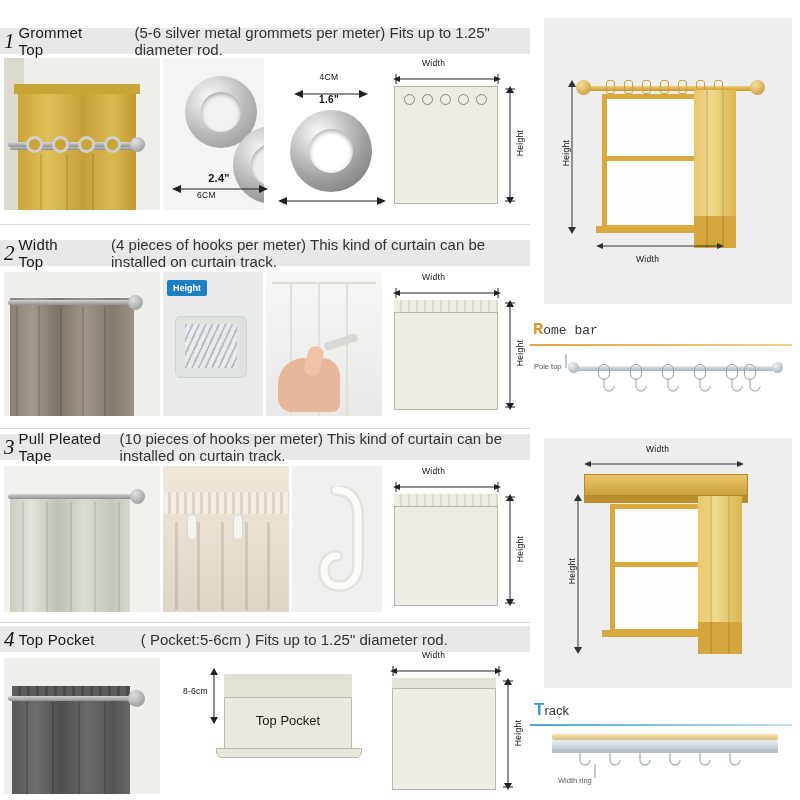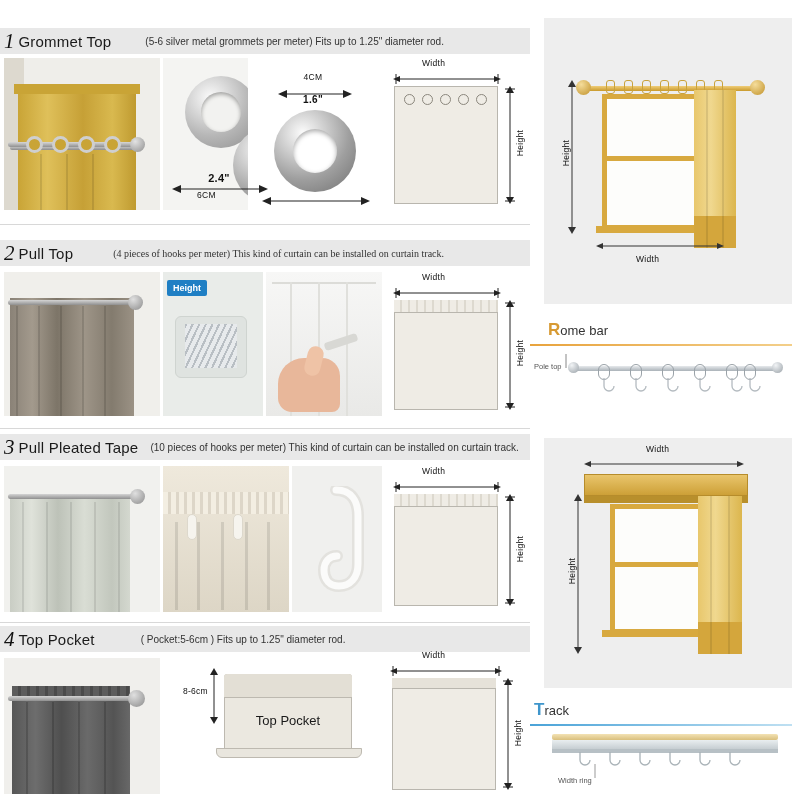--- a/index.html
+++ b/index.html
@@ -33,21 +33,21 @@
     color: #111;
     padding: 0 4px 0 4px;
     line-height: 1;
   }
   .sect-title {
     font-size: 15px;
     color: #1a1a1a;
     letter-spacing: .2px;
   }
   .sect-note {
-    font-size: 10px;
+    font-size: 15px;
     color: #333;
   }
   .panelimg {
     position: absolute;
     background: #f2f1ee;
     overflow: hidden;
   }
   .cap {
     font-size: 8px;
     color: #222;
@@ -107,21 +107,21 @@
     <div class="abs" style="left:88px; top:96px; width:2px; height:56px; background:rgba(0,0,0,.10);"></div>
   </div>
 
   <div class="panelimg" style="left:163px; top:58px; width:185px; height:152px; background:#f4f4f2;">
     <div class="abs" style="left:22px; top:18px; width:72px; height:72px; border-radius:50%; background:radial-gradient(circle at 35% 30%,#fbfbfb,#b7b7b7 55%,#8e8e8e);"></div>
     <div class="abs" style="left:38px; top:34px; width:40px; height:40px; border-radius:50%; background:#f2f2f0; box-shadow: inset 0 2px 4px rgba(0,0,0,.35);"></div>
     <div class="abs" style="left:70px; top:68px; width:78px; height:78px; border-radius:50%; background:radial-gradient(circle at 35% 30%,#f7f7f7,#a9a9a9 55%,#7d7d7d);"></div>
     <div class="abs" style="left:88px; top:86px; width:42px; height:42px; border-radius:50%; background:#efefee; box-shadow: inset 0 2px 4px rgba(0,0,0,.35);"></div>
   </div>
 
-  <div class="panelimg" style="left:248px; top:58px; width:130px; height:152px; background:#ffffff;padding-left:36px;">
+  <div class="panelimg" style="left:264px; top:58px; width:130px; height:152px; background:#ffffff;padding-left:36px;">
     <div class="cap dimlabel" style="position:absolute; left:40px; top:14px; width:50px;">4CM</div>
 
     <svg class="abs" style="left:30px; top:28px;" width="74" height="16">
       <line x1="8" y1="8" x2="66" y2="8" stroke="#222" stroke-width="1.2"></line>
       <polygon points="0,8 9,4 9,12" fill="#222"></polygon>
       <polygon points="74,8 65,4 65,12" fill="#222"></polygon>
     </svg>
     <div class="cap dimlabel" style="position:absolute; left:42px; top:36px; width:46px; font-weight:bold; font-size:10px;">1.6"</div>
     <div class="abs" style="left:26px; top:52px; width:82px; height:82px; border-radius:50%; background:radial-gradient(circle at 35% 28%,#fcfcfc,#9f9f9f 58%,#6f6f6f);"></div>
     <div class="abs" style="left:45px; top:71px; width:44px; height:44px; border-radius:50%; background:#fff; box-shadow: inset 0 2px 5px rgba(0,0,0,.35);"></div>
@@ -162,22 +162,22 @@
       <line x1="1" y1="3" x2="11" y2="3" stroke="#222" stroke-width="1"></line>
       <line x1="1" y1="115" x2="11" y2="115" stroke="#222" stroke-width="1"></line>
     </svg>
     <div class="dimlabel rot" style="position:absolute; left:112px; top:80px; width:40px; text-align:center;">Height</div>
   </div>
 
   <div class="sep" style="left:0; top:224px; width:530px;"></div>
 
   <div class="hdrbar" style="left:0; top:240px; width:530px;">
     <span class="num">2</span>
-    <span class="sect-title">Pull Top</span>
-    <span class="sect-note" style="margin-left:40px;font-family:Liberation Serif, serif;">(4 pieces of hooks per meter) This kind of curtain can be installed on curtain track.</span>
+    <span class="sect-title">Width Top</span>
+    <span class="sect-note" style="margin-left:40px;">(4 pieces of hooks per meter) This kind of curtain can be installed on curtain track.</span>
   </div>
 
   <div class="panelimg" style="left:4px; top:272px; width:156px; height:144px; background:#efeeea;">
     <div class="abs" style="left:0; top:0; width:156px; height:144px; background:#f0efeb;"></div>
     <div class="abs" style="left:6px; top:26px; width:124px; height:118px; background:linear-gradient(90deg,#8a8277,#a39a8d 18%,#7d7568 38%,#9e9588 60%,#837b6e 82%,#9b9285);"></div>
     <div class="abs" style="left:4px; top:28px; width:128px; height:5px; background:linear-gradient(180deg,#d4d4d4,#8f8f8f); border-radius:3px;"></div>
     <div class="abs" style="left:124px; top:23px; width:15px; height:15px; border-radius:50%; background:radial-gradient(circle at 35% 30%,#e0e0e0,#8c8c8c);"></div>
     <div class="abs" style="left:12px; top:34px; width:2px; height:110px; background:rgba(0,0,0,.12);"></div>
     <div class="abs" style="left:34px; top:34px; width:2px; height:110px; background:rgba(0,0,0,.12);"></div>
     <div class="abs" style="left:56px; top:34px; width:2px; height:110px; background:rgba(0,0,0,.12);"></div>
@@ -372,21 +372,21 @@
     <svg class="abs" style="left:52px; top:222px;" width="128" height="12">
       <line x1="6" y1="6" x2="122" y2="6" stroke="#333" stroke-width="1"></line>
       <polygon points="0,6 7,3 7,9" fill="#333"></polygon>
       <polygon points="128,6 121,3 121,9" fill="#333"></polygon>
     </svg>
     <div class="dimlabel" style="position:absolute; left:92px; top:236px;">Width</div>
   </div>
 
   <div class="abs" style="left:530px; top:318px; width:262px; height:102px;">
     <div class="abs" style="left:0; top:26px; width:262px; height:2px; background:linear-gradient(90deg,#e8a33d,#f3cf8a);"></div>
-    <div class="abs" style="left:18px; top:2px;">
+    <div class="abs" style="left:3px; top:2px;font-family:Liberation Mono, monospace;">
       <span style="font-size:17px; font-weight:bold; color:#d79a33;">R</span><span style="font-size:13px; color:#333;">ome bar</span>
     </div>
     <div class="abs" style="left:4px; top:44px; font-size:7.5px; color:#555;">Pole top</div>
     <svg class="abs" style="left:34px; top:36px;" width="4" height="14">
         <line x1="2" y1="14" x2="2" y2="0" stroke="#888" stroke-width="1"></line>
       </svg>
 
     <div class="abs" style="left:44px; top:48px; width:204px; height:5px; background:linear-gradient(180deg,#e6e9ec,#aab2b8); border-radius:3px;"></div>
     <div class="abs" style="left:38px; top:44px; width:11px; height:11px; border-radius:50%; background:radial-gradient(circle at 35% 30%,#f2f4f6,#9aa2a8);"></div>
     <div class="abs" style="left:242px; top:44px; width:11px; height:11px; border-radius:50%; background:radial-gradient(circle at 35% 30%,#f2f4f6,#9aa2a8);"></div>

